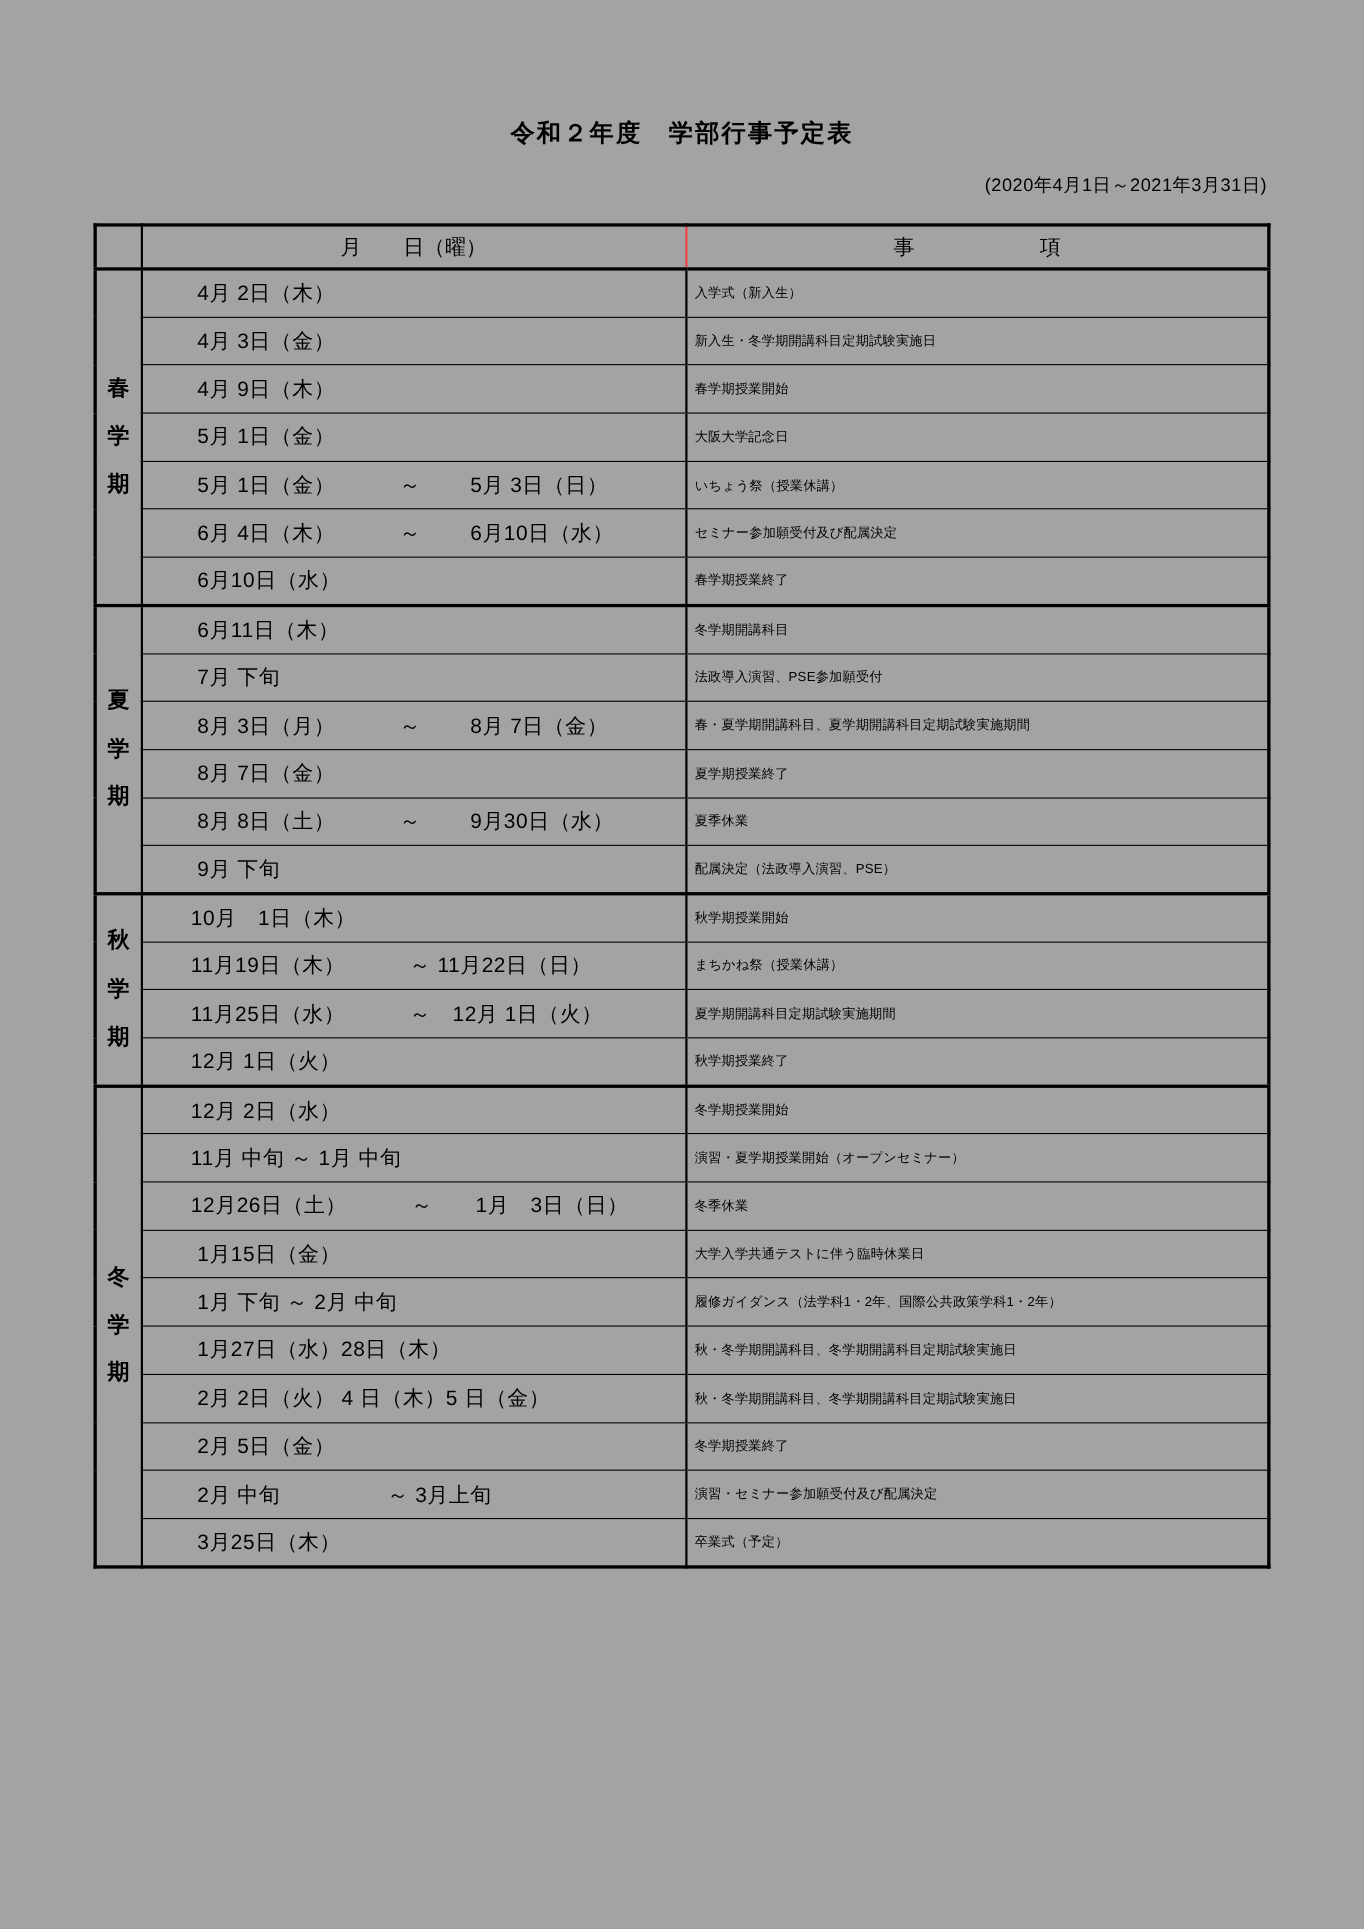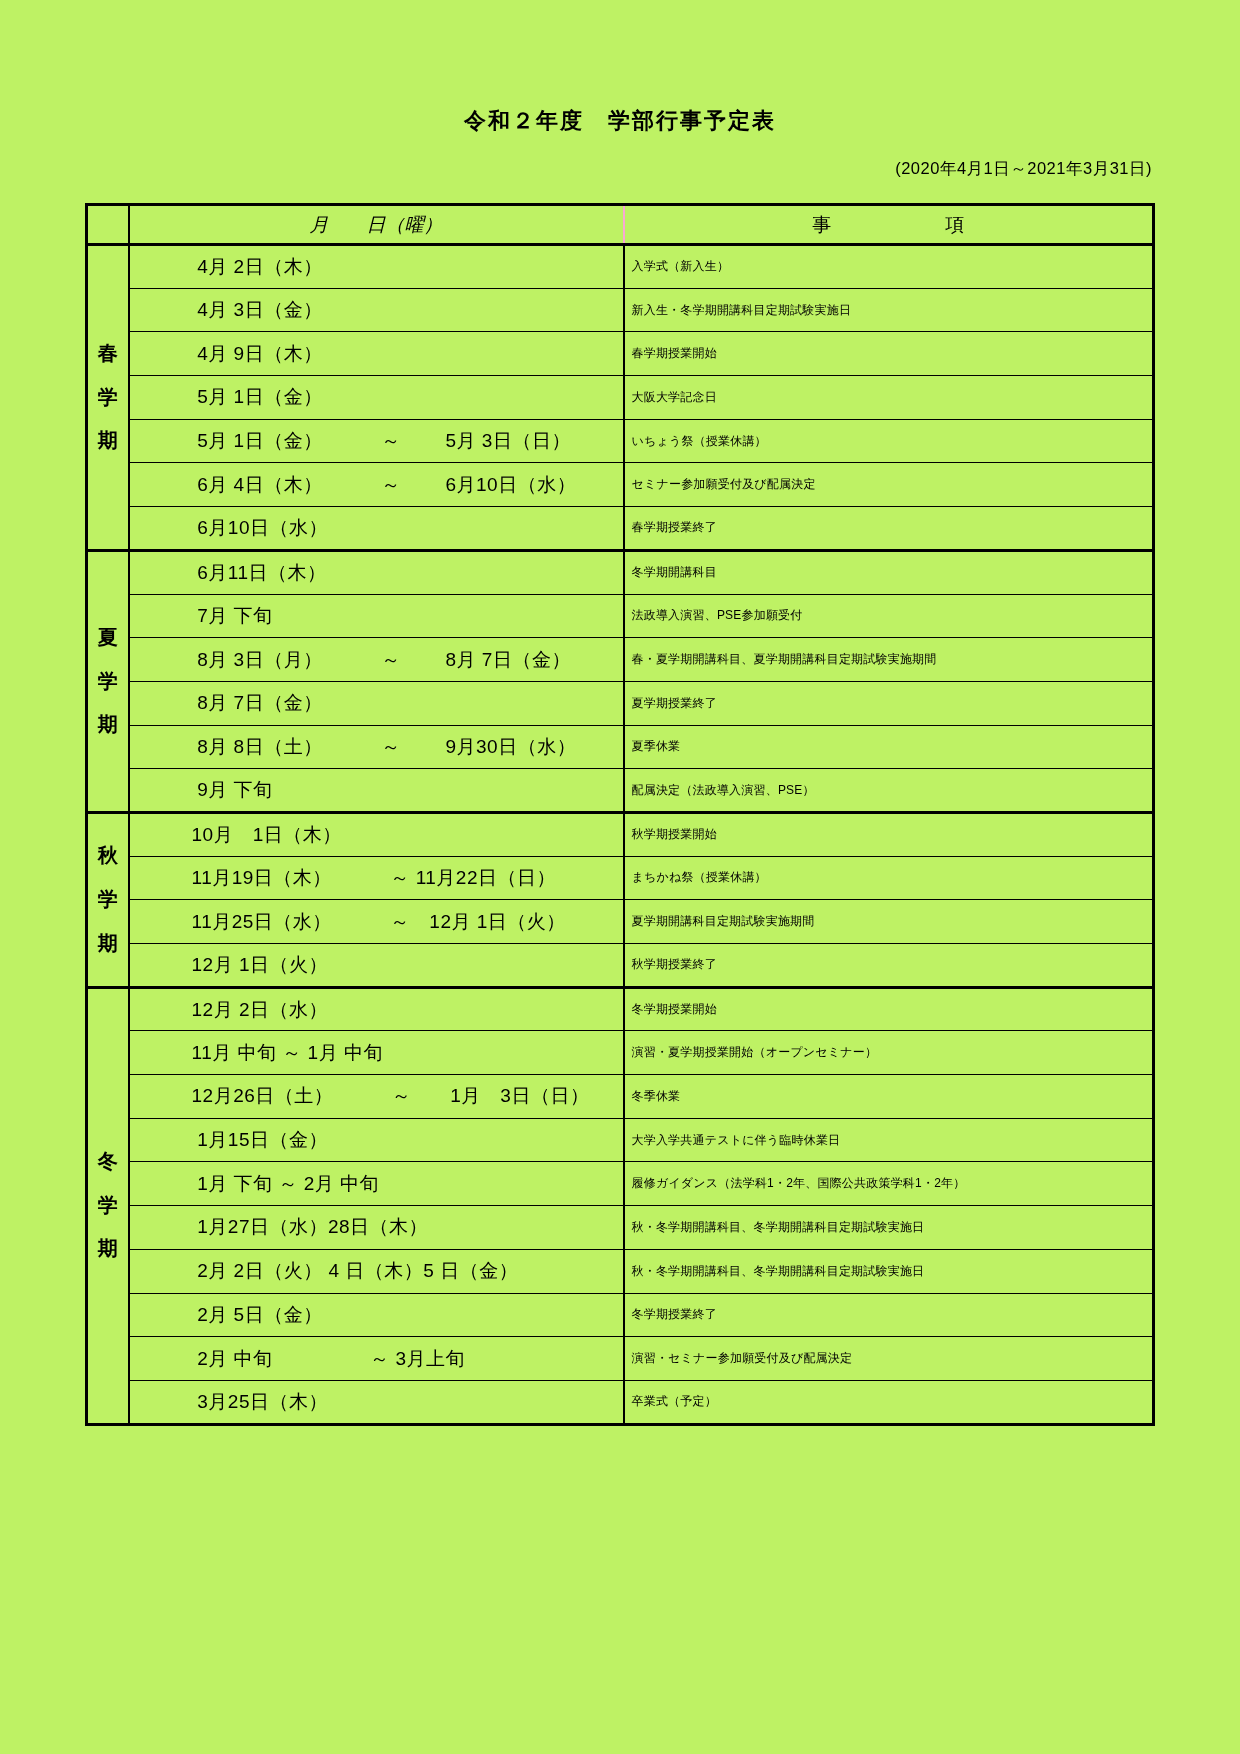--- a/index.html
+++ b/index.html
@@ -1,20 +1,20 @@
 <!DOCTYPE html>
 <html><head>
 <meta charset="utf-8">
 <style>
   html, body { margin: 0; padding: 0; background: #ffffff; }
   .page {
     position: relative;
     width: 1240px;
     height: 1754px;
-    background: #bef264;
+    background: #a3a3a3;
     color: #000000;
     font-family: "Liberation Sans", "DejaVu Sans", sans-serif;
     overflow: hidden;
   }
   .title {
     position: absolute;
     top: 106px;
     left: 0;
     width: 100%;
     text-align: center;
@@ -70,25 +70,25 @@
     margin: 0 auto;
     font-size: 20px;
     line-height: 43.7px;
     word-break: break-all;
     letter-spacing: 0;
     text-align: center;
   }
   td.date {
     border-right: 2px solid #000;
     font-size: 19px;
-    padding-left: 62px;
+    padding-left: 44px;
     white-space: pre;
     letter-spacing: 0.5px;
   }
-  th.h-date { border-right: 2px solid #f9a8d4; font-style: italic; }
+  th.h-date { border-right: 2px solid #ef4444; }
   td.item {
     font-size: 12px;
     padding-left: 7px;
     white-space: pre;
     letter-spacing: 0.2px;
   }
 </style>
 </head>
 <body>
 

